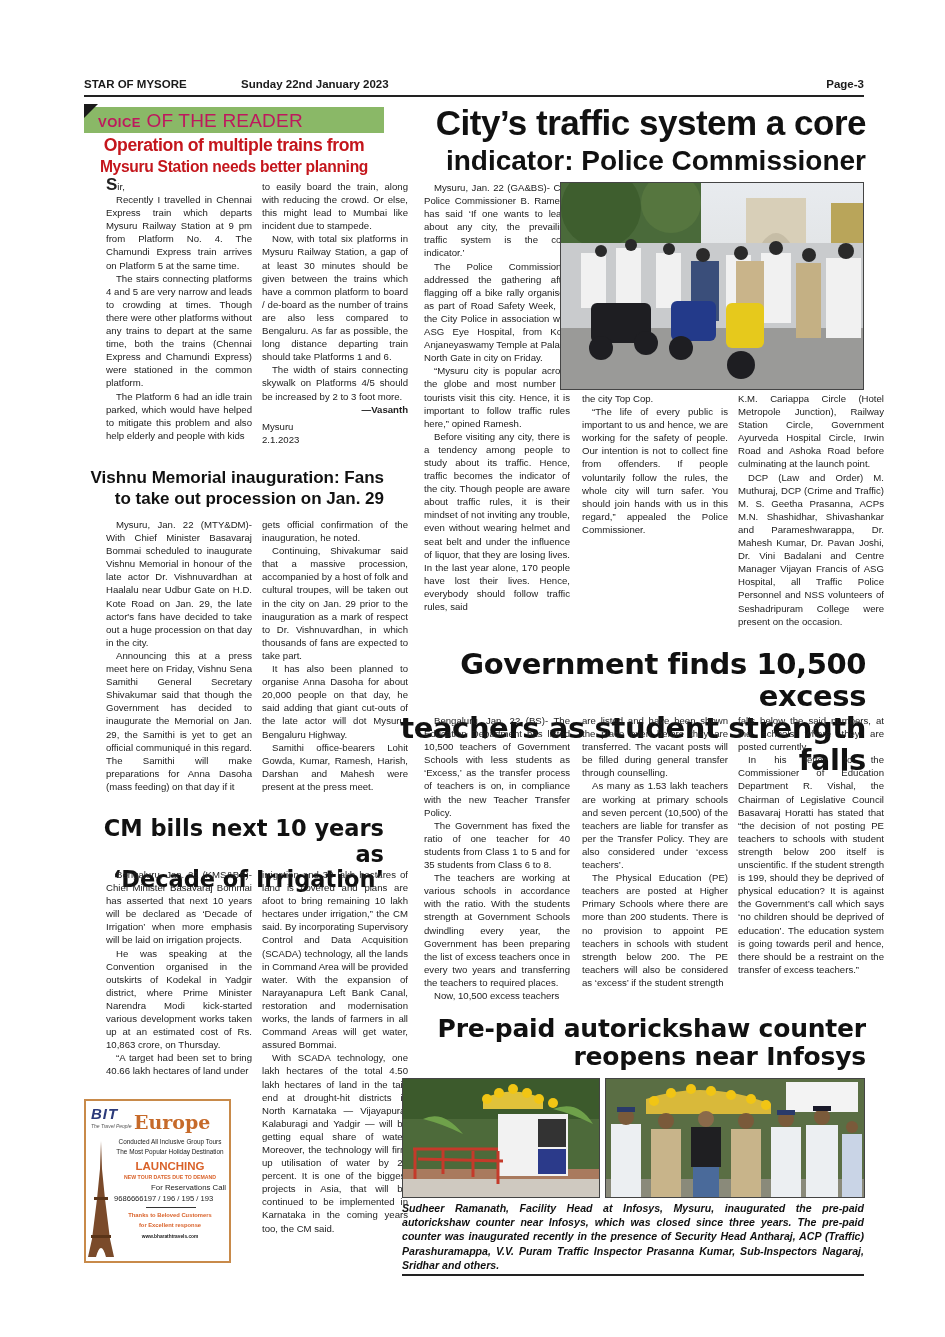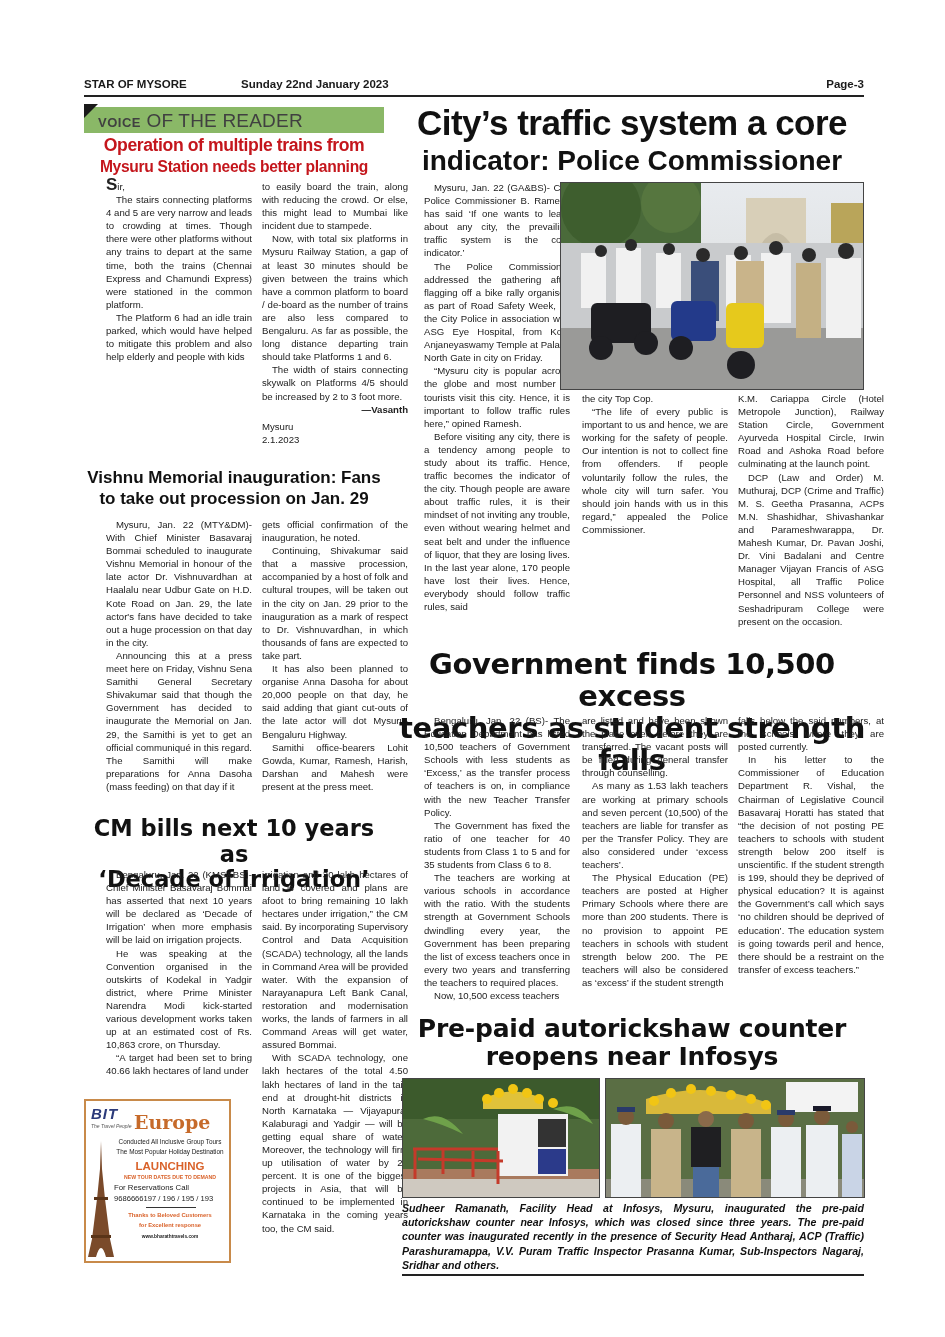--- a/index.html
+++ b/index.html
@@ -13,46 +13,46 @@
   .rule-top { left:84px; top:95px; width:780px; height:2px; background:#222; }
 
   .body-text { font-size:9.6px; line-height:13.1px; text-align:justify; color:#222;margin-left:22px; }
   .body-text p { margin:0; text-indent:10px; }
   .body-text p.noind { text-indent:0; }
   .body-text p.sign { text-align:right; font-weight:bold; text-indent:0; }
 
   
   .vor-band { left:84px; top:107px; width:300px; height:26px; background:#8ab867; }
   .vor-corner { left:84px; top:104px; width:0; height:0; border-top:14px solid #1a1a1a; border-right:14px solid transparent; }
-  .vor-label { left:98px; top:110px; font-size:19px; color:#404040; letter-spacing:0.2px; }
+  .vor-label { left:98px; top:110px; font-size:19px; color:#be185d; letter-spacing:0.2px; }
   .vor-label .voice { font-size:13px; font-weight:bold; letter-spacing:0.5px; }
   .vor-h1 { left:84px; top:135px; width:300px; text-align:center; color:#c4161c; font-weight:bold; font-size:17.6px; letter-spacing:-0.4px; }
   .vor-h2 { left:84px; top:158px; width:300px; text-align:center; color:#c4161c; font-weight:bold; font-size:15.6px; letter-spacing:-0.3px; }
   .dropcap { font-size:17px; font-weight:bold; }
 
-  .headline { font-weight:bold; text-align:center; color:#111; }
+  .headline { font-weight:bold; text-align:right; color:#111; }
   .h-traffic1 { left:398px; top:103px; width:468px; font-size:35px; letter-spacing:-0.5px; }
   .h-traffic2 { left:398px; top:145px; width:468px; font-size:28px; }
   .h-vishnu { left:84px; top:467px; width:300px; font-size:17px; line-height:21px; }
   .h-cm { left:84px; top:816px; width:300px; font-size:22.5px; line-height:25.5px; font-family:"DejaVu Sans", sans-serif; }
   .h-gov { left:398px; top:648px; width:468px; font-size:29px; line-height:32px; font-family:"DejaVu Sans", sans-serif; letter-spacing:-0.4px; }
   .h-auto { left:398px; top:1015px; width:468px; font-size:25px; line-height:28px; font-family:"DejaVu Sans", sans-serif; letter-spacing:-0.2px; }
 
   .photo { overflow:hidden; border:1px solid #444; }
   .caption { left:402px; top:1201px; width:462px; font-size:10.6px; line-height:14.2px; font-weight:bold; font-style:italic; text-align:justify; color:#111; border-bottom:2px solid #222; padding-bottom:2px; }
 
   .ad { left:84px; top:1099px; width:143px; height:160px; border:2px solid #c88a4a; background:#fff; }
   .ad .logo { position:absolute; left:5px; top:4px; font-size:15px; font-weight:bold; font-style:italic; color:#2b3a7a; letter-spacing:1px; }
   .ad .tag { position:absolute; left:5px; top:22px; font-size:5px; color:#555; font-style:italic; }
   .ad .title { position:absolute; left:48px; top:10px; font-size:19px; font-family:"DejaVu Serif", serif; color:#c66a2a; font-weight:bold; }
   .ad .l1, .ad .l2 { position:absolute; left:28px; width:112px; text-align:center; font-size:6.4px; color:#222; }
   .ad .l1 { top:37px; } .ad .l2 { top:47px; }
   .ad .launch { position:absolute; left:28px; width:112px; top:59px; text-align:center; font-size:11.5px; font-weight:bold; color:#d9622a; }
   .ad .newtour { position:absolute; left:28px; width:112px; top:73px; text-align:center; font-size:5.2px; font-weight:bold; color:#d9622a; }
-  .ad .res { position:absolute; left:28px; width:112px; top:82px; text-align:left; font-size:7.8px; color:#222; }
+  .ad .res { position:absolute; left:28px; width:112px; top:82px; text-align:right; font-size:7.8px; color:#222; }
   .ad .phone { position:absolute; left:28px; width:112px; top:93px; text-align:left; font-size:7.6px; color:#222; }
   .ad .sep { position:absolute; left:60px; top:106px; width:50px; height:1px; background:#333; }
   .ad .thanks1, .ad .thanks2 { position:absolute; left:28px; width:112px; text-align:center; font-size:5.8px; font-weight:bold; color:#d9622a; }
   .ad .thanks1 { top:111px; } .ad .thanks2 { top:121px; }
   .ad .web { position:absolute; left:28px; width:112px; top:133px; text-align:center; font-size:4.8px; font-weight:bold; color:#222; }
   .ad .tower { position:absolute; left:2px; top:38px; width:26px; height:120px; }
 </style>
 </head>
 <body>
 
@@ -67,20 +67,21 @@
 <div class="abs vor-corner"></div>
 <div class="abs vor-label">
   <span class="voice">VOICE</span>
   <span>OF THE READER</span>
 </div>
 <div class="abs vor-h1">Operation of multiple trains from</div>
 <div class="abs vor-h2">Mysuru Station needs better planning</div>
 
 <div class="abs body-text" style="left:84px;top:178px;width:146px;">
   <p class="noind"><span class="dropcap">S</span><span>ir,</span></p>
+  <p>Recently I travelled in Chennai Express train which departs Mysuru Railway Station at 9 pm from Platform No. 4. The Chamundi Express train arrives on Platform 5 at the same time.</p>
   <p>The stairs connecting platforms 4 and 5 are very narrow and leads to crowding at times. Though there were other platforms without any trains to depart at the same time, both the trains (Chennai Express and Chamundi Express) were stationed in the common platform.</p>
   <p>The Platform 6 had an idle train parked, which would have helped to mitigate this problem and also help elderly and people with kids</p>
 </div>
 <div class="abs body-text" style="left:240px;top:180px;width:146px;">
   <p class="noind">to easily board the train, along with reducing the crowd. Or else, this might lead to Mumbai like incident due to stampede.</p>
   <p>Now, with total six platforms in Mysuru Railway Station, a gap of at least 30 minutes should be given between the trains which have a common platform to board / de-board as the number of trains are also less compared to Bengaluru. As far as possible, the long distance departing train should take Platforms 1 and 6.</p>
   <p>The width of stairs connecting skywalk on Platforms 4/5 should be increased by 2 to 3 foot more.</p>
   <p class="sign">—Vasanth</p>
   <p class="noind" style="margin-top:4px;">Mysuru</p>
   <p class="noind">2.1.2023</p>

